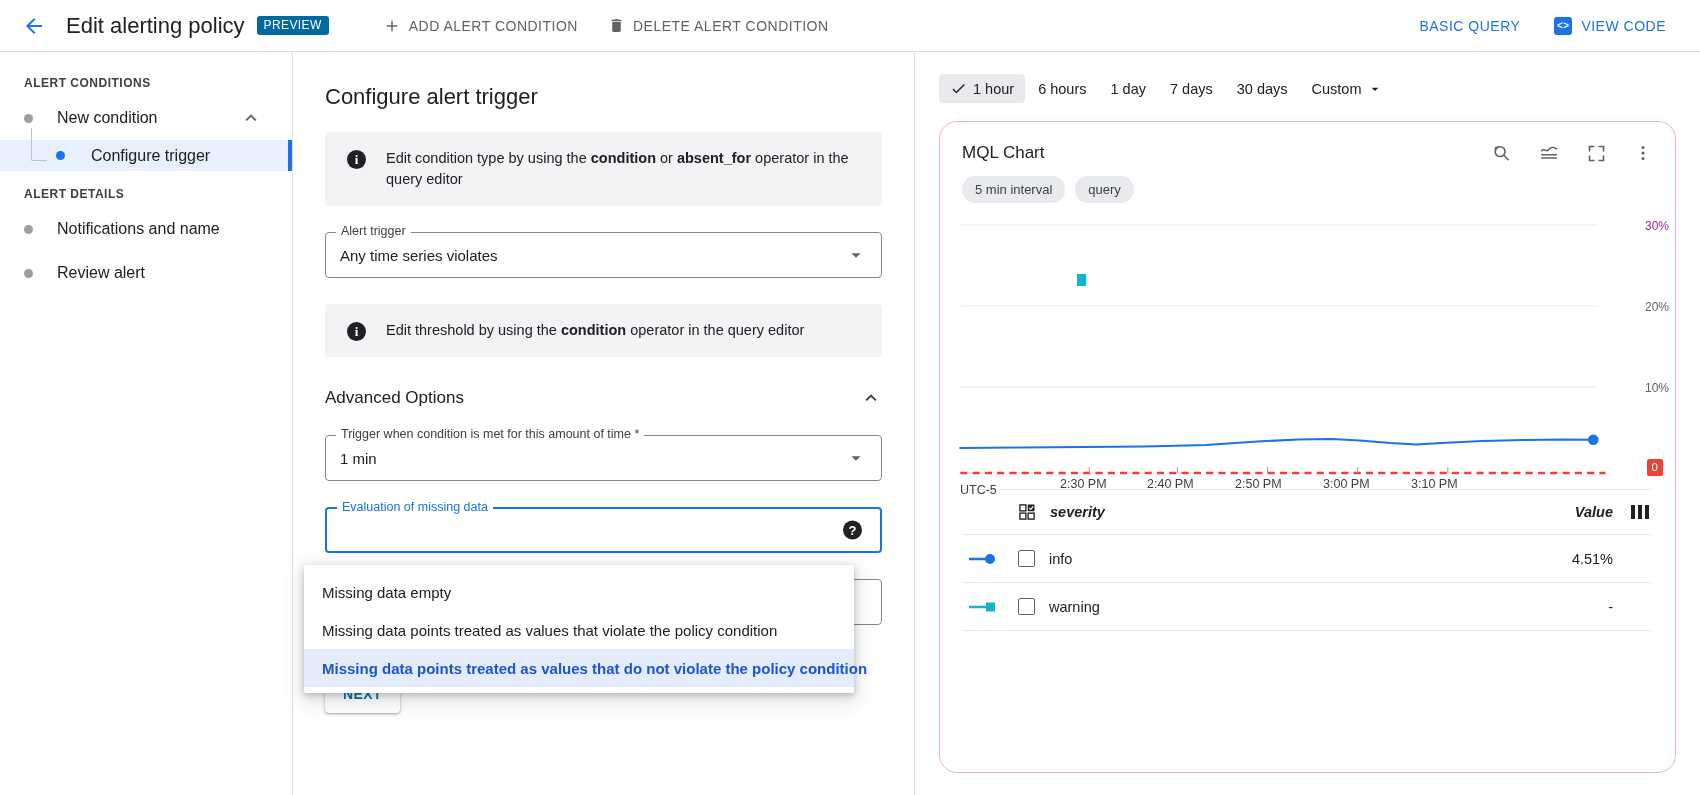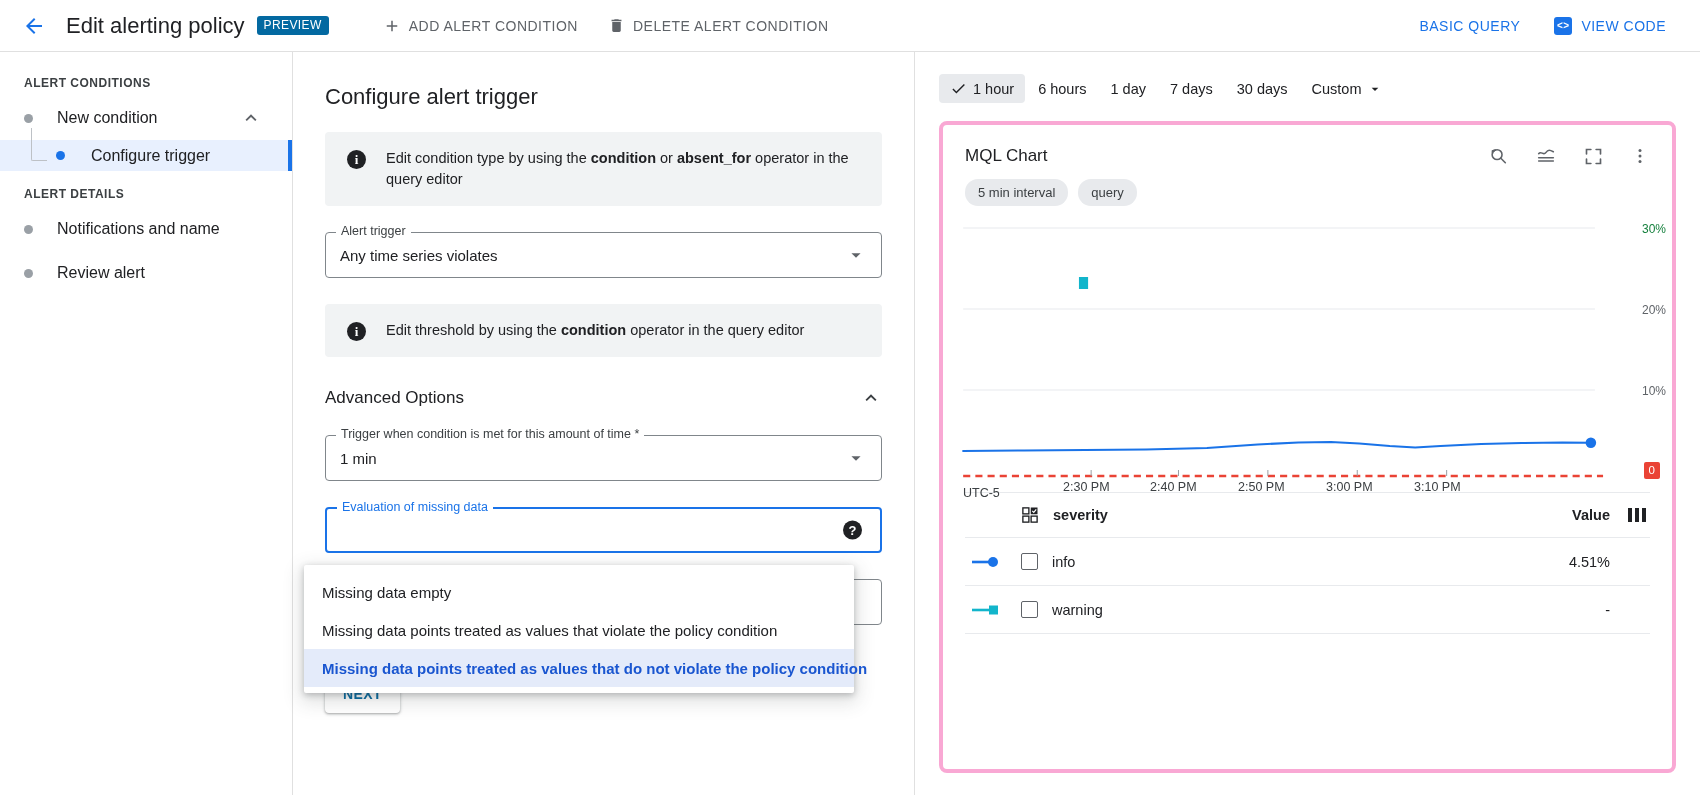--- a/index.html
+++ b/index.html
@@ -176,38 +176,38 @@
   }
   .timebar { display:flex; align-items:center; gap:2px; margin-bottom:18px; }
   .time-chip {
     display:flex; align-items:center; gap:6px;
     font-size:14.5px; color:#202124; padding:6px 11px; border-radius:4px; cursor:pointer;
     white-space:nowrap;
   }
   .time-chip.active { background:#e8eaed; font-weight:400; }
 
   .chart-card {
-    border:4px solid #f9a8d4; border-radius:8px; background:#fff;
+    border:1px solid #f9a8d4; border-radius:18px; background:#fff;
     height:652px; position:relative; overflow:hidden;
   }
   .chart-head { display:flex; align-items:center; padding:20px 22px 0 22px; }
   .chart-title { font-size:17px; color:#202124; }
   .chart-icons { margin-left:auto; display:flex; align-items:center; gap:26px; color:#5f6368; }
   .chart-ic { cursor:pointer; display:flex; }
   .chips { display:flex; gap:10px; padding:12px 22px 0 22px; }
   .chip {
     background:#e8eaed; color:#3c4043; font-size:13px;
     border-radius:13px; padding:6px 13px; cursor:pointer; white-space:nowrap;
   }
   .plot-wrap { position:relative; height:278px; margin:8px 8px 0 10px; }
   .legend-tbl { margin:0 22px; }
   .lg-head {
     display:flex; align-items:center; height:46px;
     border-top:1px solid #e8eaed; border-bottom:1px solid #e8eaed;
-    font-size:14.5px; font-weight:700; color:#202124;
+    font-size:14.5px; font-weight:700; color:#202124;font-style:italic;
   }
   .lg-row {
     display:flex; align-items:center; height:48px;
     border-bottom:1px solid #e8eaed; font-size:14.5px; color:#202124;
   }
   .lg-swatch { width:56px; display:flex; align-items:center; padding-left:6px; }
   .lg-check {
     width:17px;height:17px;border:1.6px solid #5f6368;border-radius:2px;
     margin-right:14px; cursor:pointer; flex:none;
   }
@@ -445,21 +445,21 @@
 
             <line x1="10" y1="262" x2="640" y2="262" stroke="#ea4335" stroke-width="2.6" stroke-dasharray="7 5"></line>
 
             <line x1="136" y1="256" x2="136" y2="262" stroke="#9aa0a6" stroke-width="1"></line>
             <line x1="222" y1="256" x2="222" y2="262" stroke="#9aa0a6" stroke-width="1"></line>
             <line x1="310" y1="256" x2="310" y2="262" stroke="#9aa0a6" stroke-width="1"></line>
             <line x1="398" y1="256" x2="398" y2="262" stroke="#9aa0a6" stroke-width="1"></line>
             <line x1="486" y1="256" x2="486" y2="262" stroke="#9aa0a6" stroke-width="1"></line>
           </svg>
 
-          <div style="position:absolute;right:-2px;top:8px;font-size:12px;color:#15803d;">30%</div>
+          <div style="position:absolute;right:-2px;top:8px;font-size:12px;color:#a21caf;">30%</div>
           <div style="position:absolute;right:-2px;top:89px;font-size:12px;color:#5f6368;">20%</div>
           <div style="position:absolute;right:-2px;top:170px;font-size:12px;color:#5f6368;">10%</div>
 
           <div style="position:absolute;left:10px;top:272px;font-size:12.5px;color:#3c4043;">UTC-5</div>
           <div style="position:absolute;left:110px;top:266px;font-size:12.5px;color:#3c4043;">2:30 PM</div>
           <div style="position:absolute;left:197px;top:266px;font-size:12.5px;color:#3c4043;">2:40 PM</div>
           <div style="position:absolute;left:285px;top:266px;font-size:12.5px;color:#3c4043;">2:50 PM</div>
           <div style="position:absolute;left:373px;top:266px;font-size:12.5px;color:#3c4043;">3:00 PM</div>
           <div style="position:absolute;left:461px;top:266px;font-size:12.5px;color:#3c4043;">3:10 PM</div>
 

